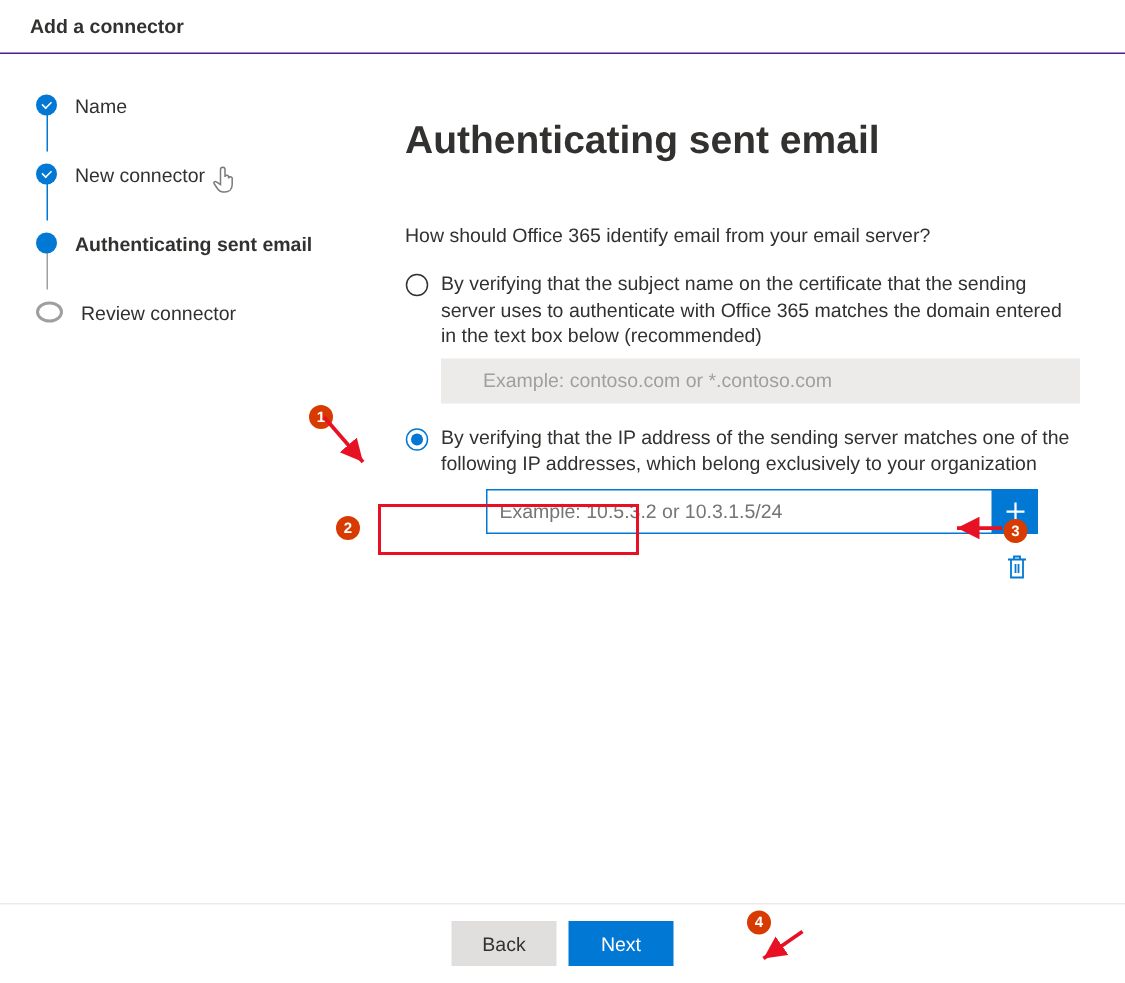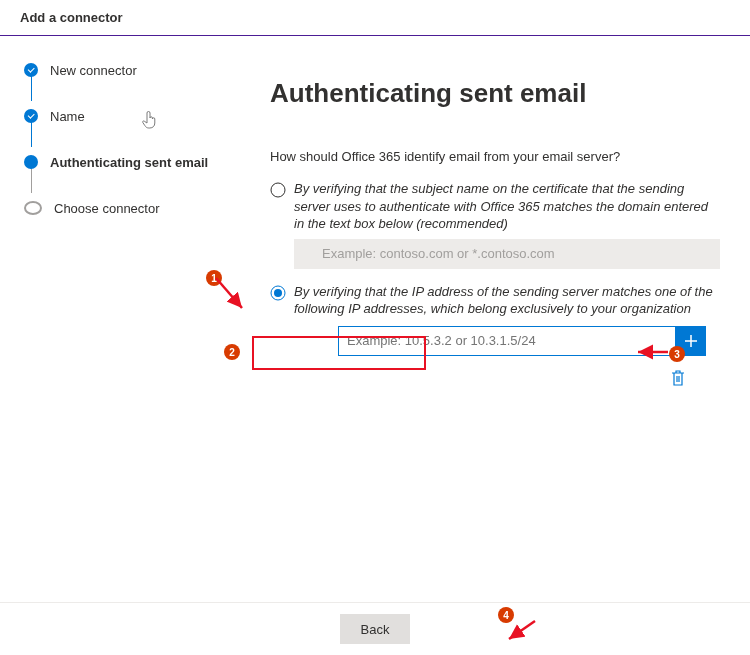--- a/index.html
+++ b/index.html
@@ -105,36 +105,36 @@
     align-items: flex-start;
     margin-bottom: 6px;
   }
   .radio-icon {
     width: 16px; height: 16px;
     flex: 0 0 16px;
     margin-right: 8px;
     margin-top: 2px;
   }
   .radio-icon svg { display: block; }
-  .radio-label { font-size: 13px; line-height: 1.35; font-style: italic; }
+  .radio-label { font-size: 13px; line-height: 1.35; }
   .input-disabled {
     margin-left: 24px;
     margin-top: 6px;
     margin-bottom: 14px;
     padding: 6px 28px;
     background: #edebe9;
     color: #a19f9d;
     font-size: 13px;
     width: 370px;
     height: 18px;
     display: flex;
     align-items: center;
   }
   .ip-row {
-    margin-left: 40px;
+    margin-left: 26px;
     margin-top: 8px;
     display: flex;
     align-items: stretch;
     position: relative;
     padding-left: 28px;
   }
   .ip-input {
     flex: 1;
     border: 1.5px solid #0078d4;
     padding: 5px 8px;
@@ -222,36 +222,36 @@
 
 <div class="header">
   <span>Add a connector</span>
 </div>
 
 <div class="body">
 
   <div class="sidebar">
     <div class="step completed">
       <div class="dot completed"></div>
-      <span class="label">New connector</span>
+      <span class="label">Name</span>
       <div class="connector-line"></div>
     </div>
     <div class="step completed">
       <div class="dot completed"></div>
-      <span class="label">Name</span>
+      <span class="label">New connector</span>
       <div class="connector-line"></div>
     </div>
     <div class="step current">
       <div class="dot current"></div>
       <span class="label">Authenticating sent email</span>
       <div class="connector-line pending"></div>
     </div>
     <div class="step pending">
       <div class="dot pending"></div>
-      <span class="label">Choose connector</span>
+      <span class="label">Review connector</span>
     </div>
 
     <span class="hand-cursor">
       <svg width="16" height="20" viewBox="0 0 16 20">
         <path d="M5 10 V3 a1.5 1.5 0 0 1 3 0 V8 a1.2 1.2 0 0 1 2.4 0 v1 a1.2 1.2 0 0 1 2.4 0 v4 c0 3 -2 5 -5 5 h-1 c-2 0 -3 -1 -4 -2.5 l-2 -3 c-0.6 -1 0.5 -2 1.5 -1.3 L5 13 Z" fill="none" stroke="#7a7a7a" stroke-width="1"></path>
       </svg>
     </span>
   </div>
 
   <div class="main">
@@ -328,20 +328,21 @@
             <path d="M0 0 L6 3 L0 6 Z" fill="#e81123"></path>
           </marker>
         </defs>
       <path d="M36 10 L6 10" stroke="#e81123" stroke-width="2.5" fill="none" marker-end="url(#ah3)"></path>
     </svg>
   </div>
 </div>
 
 <div class="footer">
   <button class="btn secondary">Back</button>
+  <button class="btn primary">Next</button>
 </div>
 
 <div class="callout" style="left:498px; top:607px;">
     <span>4</span>
   </div>
 <svg class="annot" style="left:503px; top:617px; position:absolute; pointer-events:none;" width="40" height="30">
   <defs>
       <marker id="ah4" markerWidth="8" markerHeight="8" refX="6" refY="3" orient="auto">
         <path d="M0 0 L6 3 L0 6 Z" fill="#e81123"></path>
       </marker>

